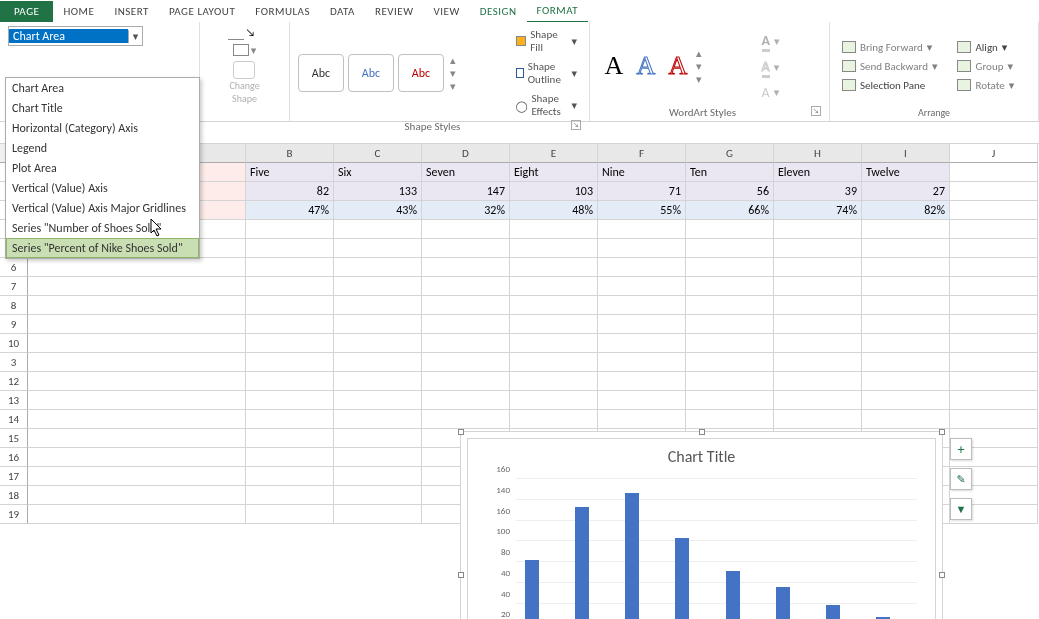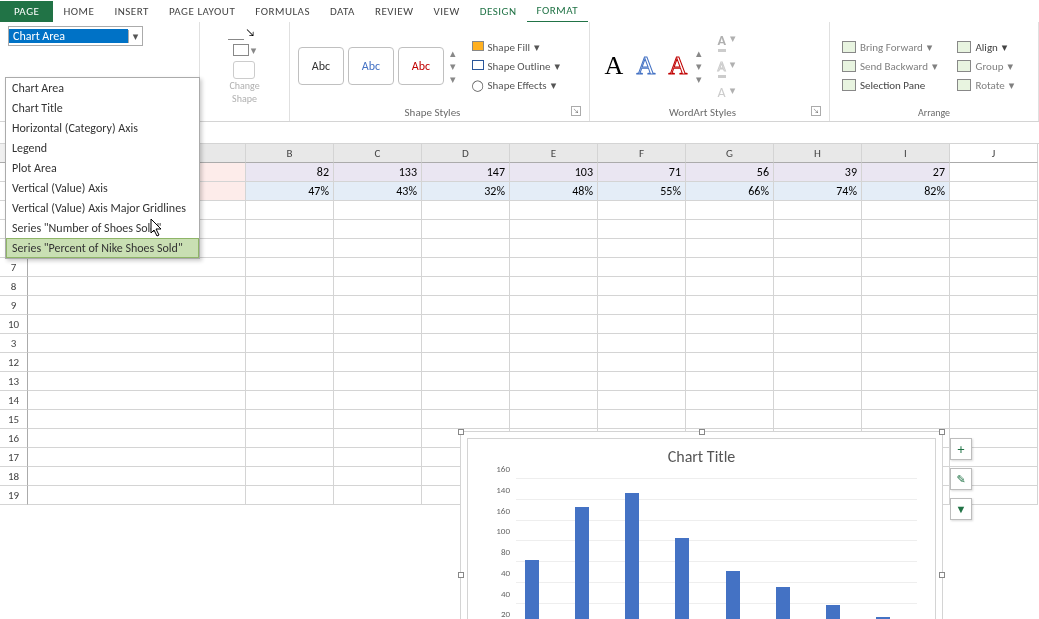--- a/index.html
+++ b/index.html
@@ -19,21 +19,21 @@
 
 .chart-element-box { width: 135px; height: 20px; border: 1px solid #ababab; display: flex; align-items: center; background:#fff;}
 .chart-element-box .sel { flex:1; padding: 0 4px; background:#0072c6; color:#fff; font-size:12px;}
 .chart-element-box .dd { width:14px; text-align:center; border-left:1px solid #ababab; color:#555;}
 
 .dropdown-list { position:absolute; top:55px; left:5px; width:195px; background:#fff; border:1px solid #ababab; box-shadow:2px 2px 4px rgba(0,0,0,.2); z-index:100;}
 .dropdown-list .item { padding:3px 6px; font-size:12px; color:#333; cursor:default;}
 .dropdown-list .item.hovered { background:#c9dfb3; border:1px solid #8fb568; padding:2px 5px;}
 
 .shape-style-box { width:46px; height:38px; border:1px solid #c0c0c0; border-radius:4px; display:flex; align-items:center; justify-content:center; margin-right:4px; font-size:12px;}
-.shape-menu-btn { display:flex; padding:2px 4px; color:#555; gap:4px;}
+.shape-menu-btn { display:flex; align-items:center; padding:2px 4px; color:#555; gap:4px;margin-left:44px;}
 .shape-menu-btn.disabled { color:#b0b0b0; }
 .shape-menu-btn .sq { width:12px; height:10px; background:#ffb020; border:1px solid #888;}
 .shape-menu-btn .sq.outline { background:transparent; border-color:#2a5699;}
 .shape-menu-btn .sq.effect { background:transparent; border:none; position:relative;}
 
 .wordart-box { width:32px; height:40px; display:flex; align-items:center; justify-content:center; font-size:26px; font-family: "Times New Roman", serif;}
 
 .arrange-btn { display:flex; align-items:center; gap:4px; padding:2px 4px; color:#808080;}
 .arrange-btn .ico { width:14px; height:12px; border:1px solid #888; background:#e8f4e0; position:relative;}
 
@@ -243,20 +243,33 @@
       <div class="ch hl" style="width: 88px;">C</div>
       <div class="ch hl" style="width: 88px;">D</div>
       <div class="ch hl" style="width: 88px;">E</div>
       <div class="ch hl" style="width: 88px;">F</div>
       <div class="ch hl" style="width: 88px;">G</div>
       <div class="ch hl" style="width: 88px;">H</div>
       <div class="ch hl" style="width: 88px;">I</div>
       <div class="ch" style="width: 88px;">J</div>
     </div>
  <div id="grid-rows">
+      <div class="row">
+        <div class="rh"></div>
+        <div class="cell" style="width: 218px; background: rgb(253, 236, 234);"></div>
+        <div class="cell" style="width: 88px; background: rgb(234, 230, 242);">Five</div>
+        <div class="cell" style="width: 88px; background: rgb(234, 230, 242);">Six</div>
+        <div class="cell" style="width: 88px; background: rgb(234, 230, 242);">Seven</div>
+        <div class="cell" style="width: 88px; background: rgb(234, 230, 242);">Eight</div>
+        <div class="cell" style="width: 88px; background: rgb(234, 230, 242);">Nine</div>
+        <div class="cell" style="width: 88px; background: rgb(234, 230, 242);">Ten</div>
+        <div class="cell" style="width: 88px; background: rgb(234, 230, 242);">Eleven</div>
+        <div class="cell" style="width: 88px; background: rgb(234, 230, 242);">Twelve</div>
+        <div class="cell" style="width: 88px;"></div>
+      </div>
       <div class="row">
         <div class="rh"></div>
         <div class="cell" style="width: 218px; background: rgb(253, 236, 234);"></div>
         <div class="cell num" style="width: 88px; background: rgb(234, 230, 242);">82</div>
         <div class="cell num" style="width: 88px; background: rgb(234, 230, 242);">133</div>
         <div class="cell num" style="width: 88px; background: rgb(234, 230, 242);">147</div>
         <div class="cell num" style="width: 88px; background: rgb(234, 230, 242);">103</div>
         <div class="cell num" style="width: 88px; background: rgb(234, 230, 242);">71</div>
         <div class="cell num" style="width: 88px; background: rgb(234, 230, 242);">56</div>
         <div class="cell num" style="width: 88px; background: rgb(234, 230, 242);">39</div>

